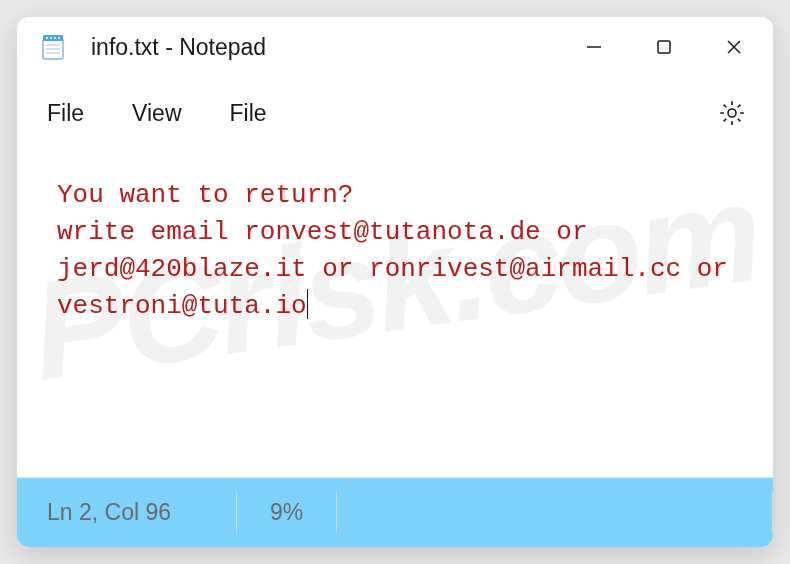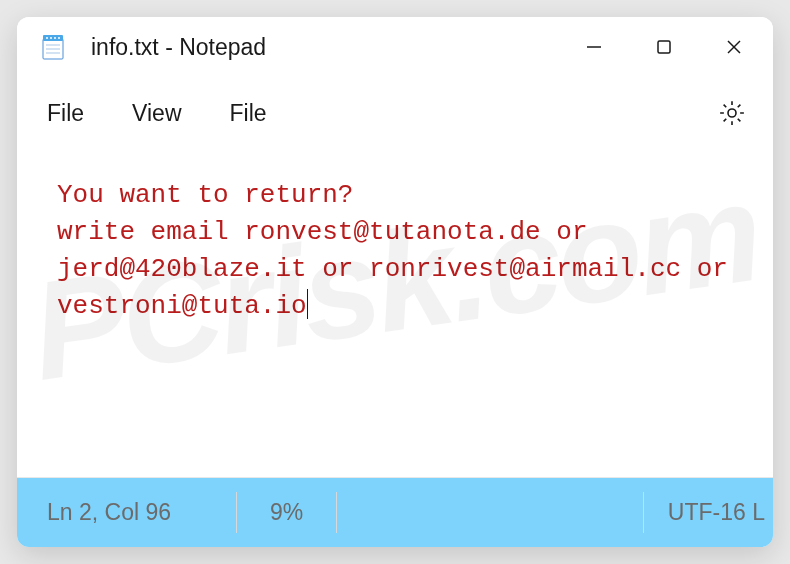--- a/index.html
+++ b/index.html
@@ -186,16 +186,15 @@
     </div>
   </div>
 
   <div class="content"><span>You want to return?
 write email ronvest@tutanota.de or jerd@420blaze.it or ronrivest@airmail.cc or vestroni@tuta.io</span><span class="caret"></span></div>
 
   <div class="statusbar">
     <div class="status-item status-cursor">Ln 2, Col 96</div>
     <div class="status-item status-zoom">9%</div>
     <div class="status-spacer"></div>
-    <div class="status-item status-enc">UTF-16 L</div>
   </div>
 
 </div>
 
 </body></html>

